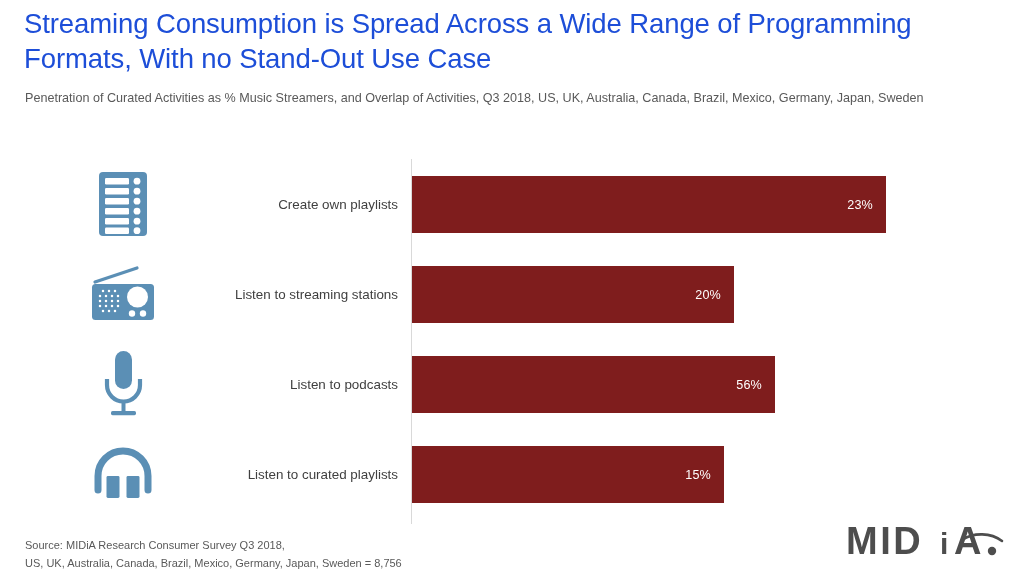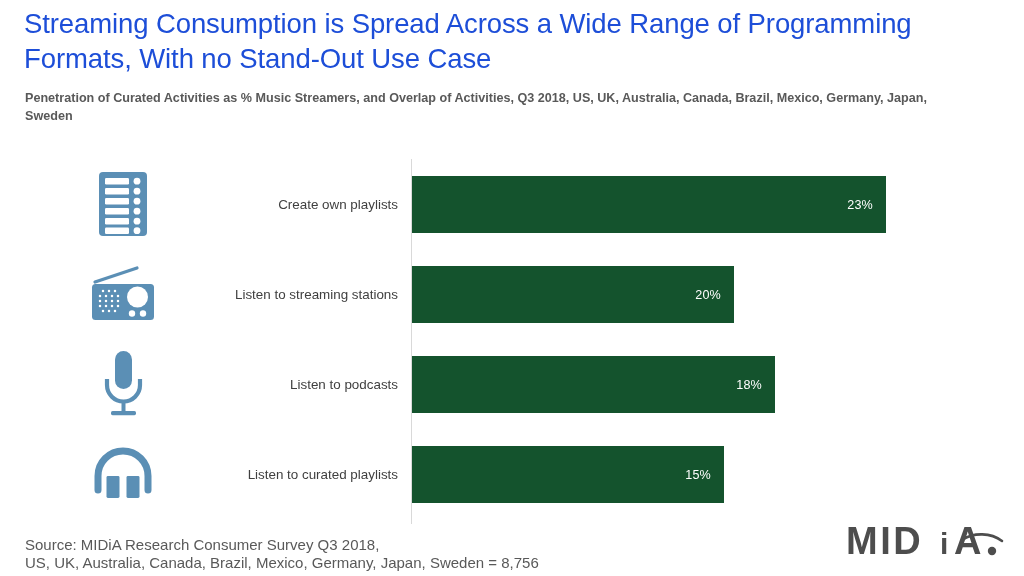--- a/index.html
+++ b/index.html
@@ -34,21 +34,21 @@
     letter-spacing: -0.1px;
   }
   .subtitle {
     position: absolute;
     left: 25px;
     top: 90px;
     width: 930px;
     font-size: 12.6px;
     line-height: 17.5px;
     color: #595959;
-    font-weight: 700;
+    font-weight: 400;
   }
 
   
   .plot {
     position: absolute;
     left: 0px;
     top: 150px;
     width: 1024px;
     height: 380px;
   }
@@ -91,21 +91,21 @@
     align-items: center;
     justify-content: flex-end;
     font-size: 13.4px;
     color: #404040;
   }
   .bar {
     position: absolute;
     left: 412px;
     top: 17px;
     height: 57px;
-    background: #14532d;
+    background: #7f1d1d;
     display: flex;
     align-items: center;
     justify-content: flex-end;
     box-sizing: border-box;
     padding-right: 13px;
   }
   .bar-value {
     font-size: 12.6px;
     color: #ffffff;
     letter-spacing: 0.2px;
@@ -118,21 +118,21 @@
     top: 524px;
     width: 513px;
     height: 1px;
     background: #ffffff;
   }
   .source {
     position: absolute;
     left: 25px;
     top: 536px;
     width: 600px;
-    font-size: 15px;
+    font-size: 11px;
     line-height: 18px;
     color: #595959;
   }
   .logo {
     position: absolute;
     right: 18px;
     bottom: 14px;
     width: 162px;
     height: 52px;
   }
@@ -217,21 +217,21 @@
       <div class="icon-cell">
         <svg class="ic" width="48" height="70" viewBox="0 0 48 70" aria-hidden="true">
           <rect x="16" y="2" width="17" height="38" rx="8.5" fill="#5B8FB5"></rect>
           <path d="M8 30 v6 a16.5 16.5 0 0 0 33 0 v-6" stroke="#5B8FB5" stroke-width="4.2" fill="none" stroke-linecap="butt"></path>
           <rect x="22.5" y="51" width="4" height="12" fill="#5B8FB5"></rect>
           <rect x="12" y="62" width="25" height="4.2" rx="1.6" fill="#5B8FB5"></rect>
         </svg>
       </div>
       <div class="cat-label">Listen to podcasts</div>
       <div class="bar" style="width:363px">
-        <span class="bar-value">18%</span>
+        <span class="bar-value">56%</span>
       </div>
     </div>
 
     <div class="row row-4">
       <div class="icon-cell">
         <svg class="ic" width="62" height="56" viewBox="0 0 62 56" aria-hidden="true">
           <path d="M6 44 V30 A25 25 0 0 1 56 30 V44" stroke="#5B8FB5" stroke-width="7" fill="none" stroke-linecap="round"></path>
           <rect x="14.5" y="30" width="13" height="22" rx="1.4" fill="#5B8FB5"></rect>
           <rect x="34.5" y="30" width="13" height="22" rx="1.4" fill="#5B8FB5"></rect>
         </svg>

